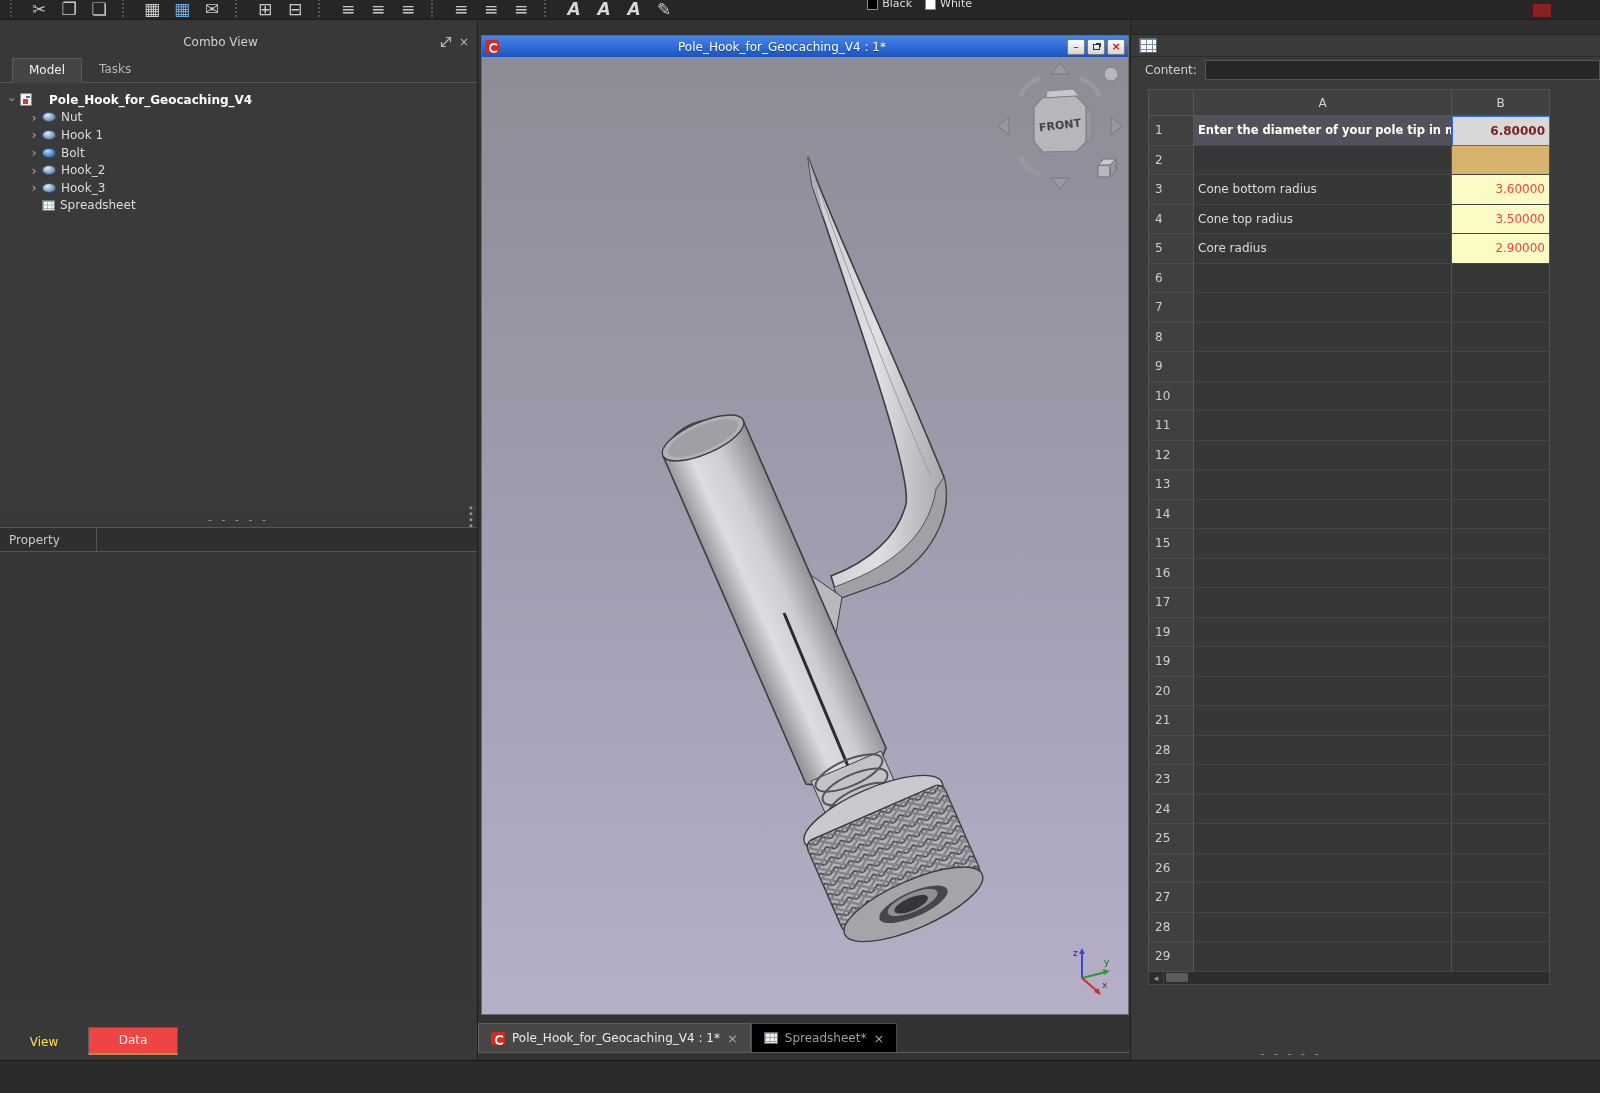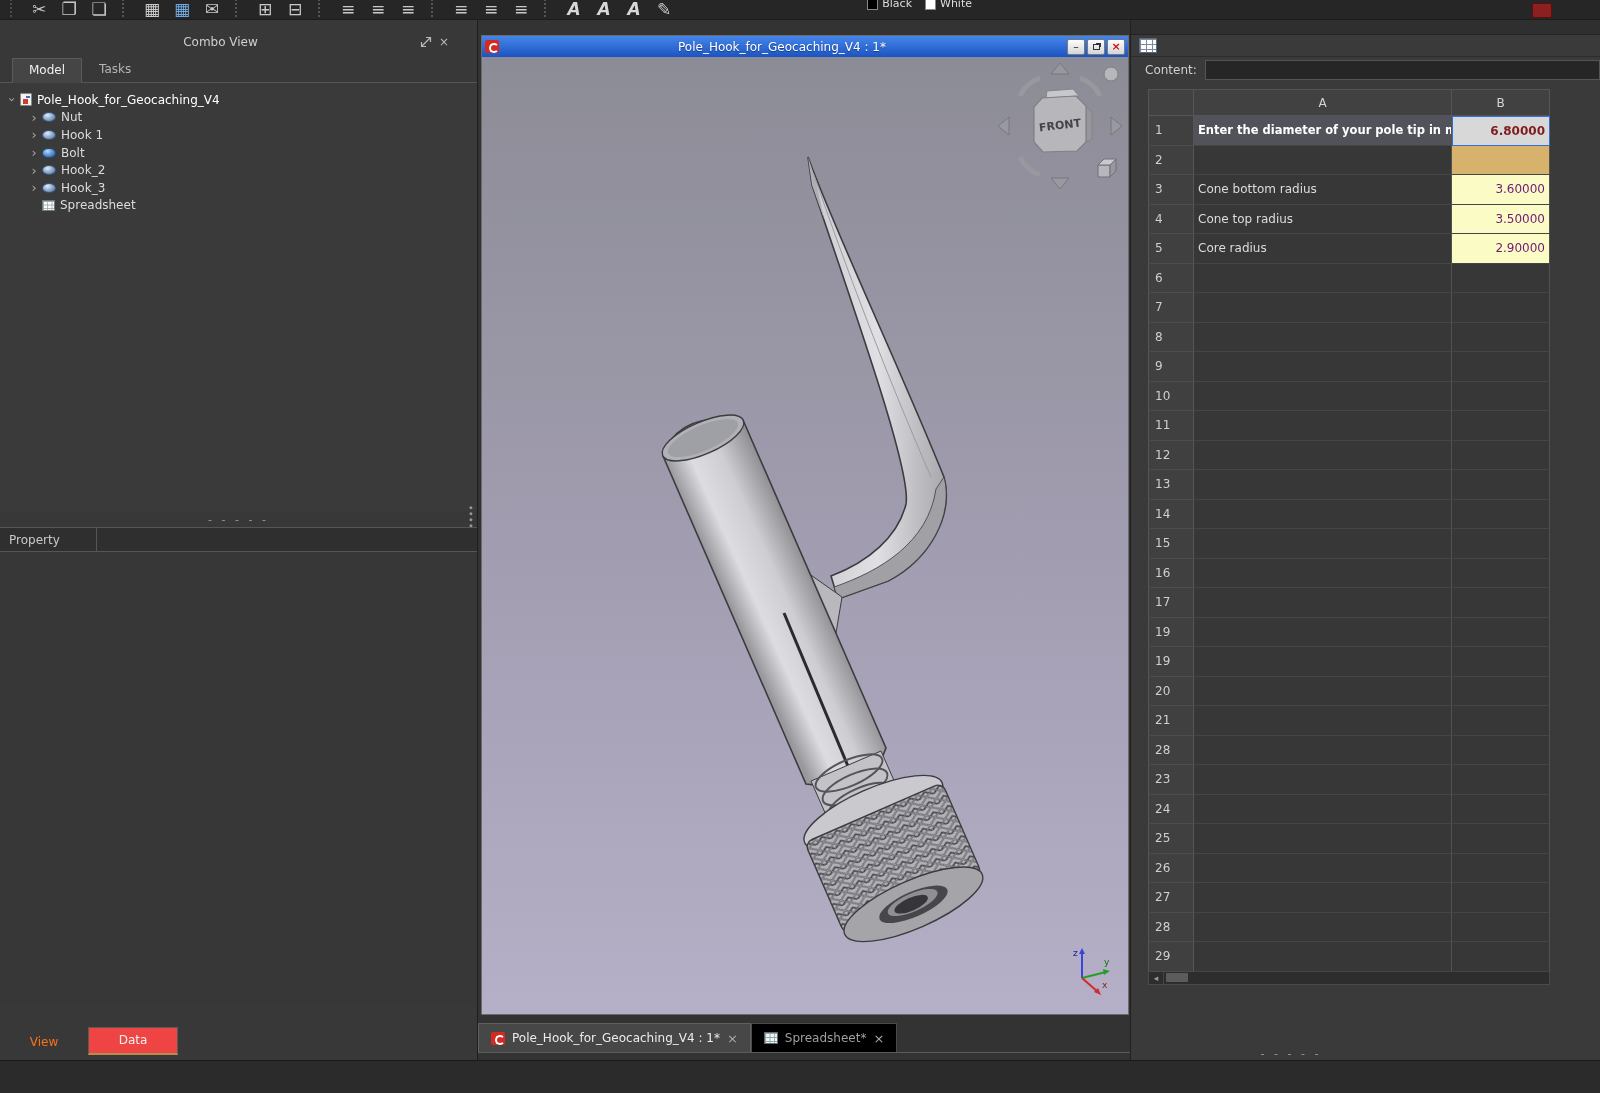--- a/index.html
+++ b/index.html
@@ -19,29 +19,29 @@
   .tb-check { display:flex; align-items:flex-end; gap:4px; margin:0 8px; padding-bottom:5px; }
   .tb-check .box { width:11px; height:11px; border:1px solid #888; }
   .tb-check .box.black { background:#000; }
   .tb-check .box.white { background:#fff; }
   .tb-check .lbl { color:#ddd; font-size:11px; line-height:12px; }
   .tb-red { position:absolute; right:48px; top:3px; width:20px; height:15px; background:#8c1f1f; border:1px solid #5a1010; border-radius:2px; }
   .tb-grip { width:6px; height:22px; border-left:2px dotted #4a4a4a; margin-right:8px; }
 
   
   .left-panel { position:absolute; left:0; top:20px; width:478px; height:1040px; background:#383838; border-right:1px solid #1e1e1e; }
-  .combo-header { height:24px; margin-top:10px; display:flex; align-items:center; padding:0 24px; }
+  .combo-header { height:24px; margin-top:10px; display:flex; align-items:center; padding:0 4px; }
   .combo-title { flex:1; text-align:center; color:#cfcfcf; }
   .combo-btn { width:18px; height:16px; display:flex; align-items:center; justify-content:center; color:#bbb; cursor:default; }
   .tab-row { display:flex; align-items:flex-end; height:27px; padding-left:12px; border-bottom:1px solid #555; margin-top:2px; }
   .cv-tab { padding:4px 16px 5px; color:#b5b5b5; border:1px solid transparent; }
   .cv-tab.active { background:#454545; border-color:#5a5a5a; border-bottom-color:#454545; color:#efefef; margin-bottom:-1px; }
   .tree { height:428px; padding-top:8px; overflow:hidden; background:#3a3a3a; }
   .tree-row { display:flex; align-items:center; height:17.6px; padding-left:6px; cursor:default; }
-  .tree-row.root .tree-label { font-weight:normal; color:#fff; }
+  .tree-row.root .tree-label { font-weight:bold; color:#fff;margin-left:12px; }
   .tree-row.child { padding-left:28px; }
   .tree-arrow { width:12px; color:#a8a8a8; font-size:13px; text-align:center; }
   .tree-arrow.down { transform:rotate(90deg); }
   .tree-icon { width:14px; height:11px; margin:0 5px 0 2px; flex:0 0 auto; }
   .tree-icon.part { height:10px; border-radius:50%; background:radial-gradient(ellipse at 38% 28%, #e2ecf5, #84a3c6 55%, #52719b); border:1px solid #3a567c; }
   .tree-icon.part-blue { height:10px; border-radius:45%; background:radial-gradient(ellipse at 38% 28%, #bcd8f2, #4a85c7 60%, #2c5e9a); border:1px solid #244a7a; }
   .tree-icon.doc { width:12px; height:13px; background:#f2f2f2; border:1px solid #888; position:relative; border-radius:1px; }
   .tree-icon.doc::after { content:""; position:absolute; left:2px; top:5px; width:5px; height:5px; background:#cf3b2f; }
   .tree-icon.doc::before { content:""; position:absolute; right:1px; top:2px; width:4px; height:2px; background:#3f6fb5; }
   .tree-icon.sheet-ic { width:13px; height:11px; background:
@@ -49,21 +49,21 @@
       linear-gradient(90deg,#9aa 1px, transparent 1px) 0 0/4.3px 100%, #fff;
       border:1px solid #6c7a7a; }
   .tree-label { color:#dcdcdc; white-space:nowrap; }
   .h-splitter { height:16px; display:flex; align-items:center; justify-content:center; color:#9a9a9a; letter-spacing:3px; font-size:11px; }
   .prop-header { display:flex; height:25px; background:#2f2f2f; border-top:1px solid #555; border-bottom:1px solid #555;gap:16px; }
   .prop-header > div { display:flex; align-items:center; padding-left:9px; color:#c9c9c9; }
   .prop-col-a { width:97px; border-right:1px solid #555; }
   .prop-col-b { flex:1; }
   .prop-body { height:452px; background:#373737; }
   .bottom-tabs { position:absolute; left:0; bottom:5px; display:flex; align-items:flex-end; height:28px; }
-  .lp-tab { padding:5px 0 6px; text-align:center; color:#f97316; }
+  .lp-tab { padding:5px 0 6px; text-align:center; color:#fde047; }
   .lp-tab.view { width:88px; }
   .lp-tab.data { width:90px; background:#ef4444; color:#f0f0f0; border:1px solid #5a5a5a; border-bottom:2px solid #b98c4e; }
   .v-splitter { position:absolute; left:465px; top:505px; width:12px; color:#9a9a9a; font-size:10px; line-height:6px; text-align:center; }
 
   
   .mdi-window { position:absolute; left:481px; top:35px; width:648px; height:980px; border:1px solid #6a6a6a; display:flex; flex-direction:column; background:#444; }
   .title-bar { height:21px; background:linear-gradient(#4586ea,#1c54c2); display:flex; align-items:center; padding:0 3px; }
   .fc-icon { width:14px; height:13px; background:#d42a20; border-radius:2px; position:relative; flex:0 0 auto; }
   .fc-icon::after { content:""; position:absolute; left:4px; top:3px; width:6px; height:6px; border:2px solid #fff; border-radius:50%; border-right-color:transparent; }
   .title-text { flex:1; text-align:center; color:#fff; font-size:12px; text-shadow:0 1px 1px rgba(0,0,0,.4); white-space:nowrap; overflow:hidden; }
@@ -103,21 +103,21 @@
   .sheet-head .colh.a { width:258px; }
   .sheet-head .colh.b { width:98px; }
   .sheet-row { display:flex; height:29.5px; }
   .sheet-gutter { width:46px; display:flex; align-items:center; padding-left:6px; background:#404040; color:#cfcfcf; border-left:1px solid #555; border-right:1px solid #555; border-bottom:1px solid #4c4c4c; }
   .cell { display:flex; align-items:center; padding:0 4px; background:#373737; border-right:1px solid #525252; border-bottom:1px solid #454545; color:#dcdcdc; white-space:nowrap; overflow:hidden; }
   .cell-a { width:258px; }
   .cell-b { width:98px; justify-content:flex-end; }
   .cell-a.sel-label { background:#52525a; color:#fff; font-weight:bold; font-size:11.5px; }
   .cell-b.sel-value { background:#d8d8d8; color:#7f1d1d; font-weight:bold; border:1px solid #2f6fd6; }
   .cell-b.tan { background:#d6b26c; }
-  .cell-b.yellow { background:#fbfbc6; color:#701a75; }
+  .cell-b.yellow { background:#fbfbc6; color:#ef4444; }
   .sheet-scroll { display:flex; align-items:center; width:402px; height:13px; background:#2d2d2d; border:1px solid #4a4a4a; border-top:none; }
   .sheet-scroll .arrow { width:15px; text-align:center; color:#9a9a9a; font-size:9px; line-height:12px; border-right:1px solid #444; }
   .sheet-scroll .thumb { width:22px; height:9px; background:#5c5c5c; margin-left:2px; border-radius:1px; }
   .rp-splitter { position:absolute; left:100px; bottom:0px; width:120px; text-align:center; color:#9a9a9a; letter-spacing:3px; font-size:11px; }
 
   
   .status-bar { position:absolute; left:0; top:1060px; width:1600px; height:33px; background:#2b2b2b; border-top:1px solid #1a1a1a; }
 </style>
 </head>
 <body>

